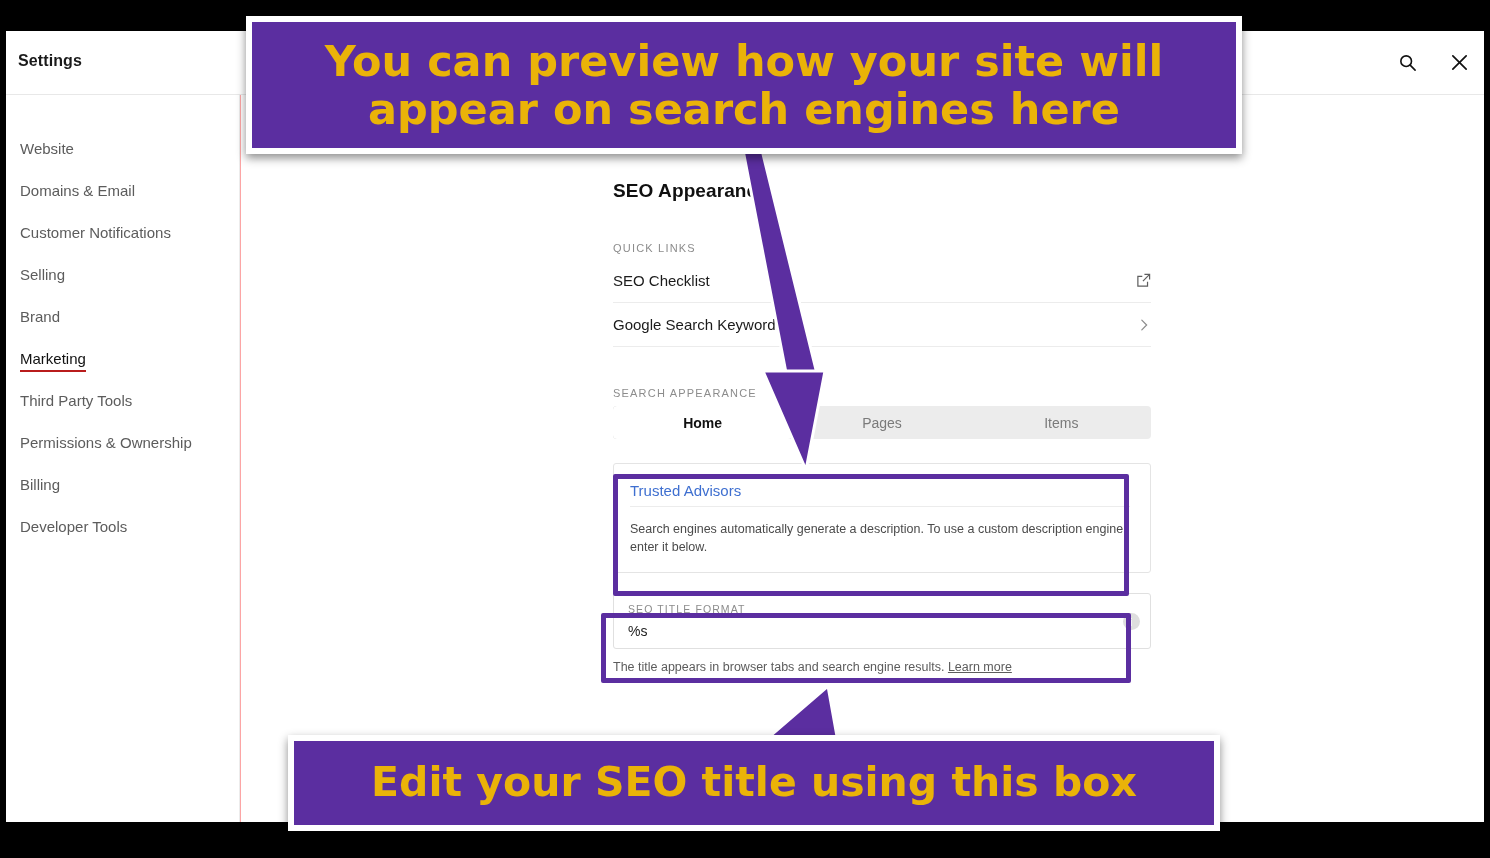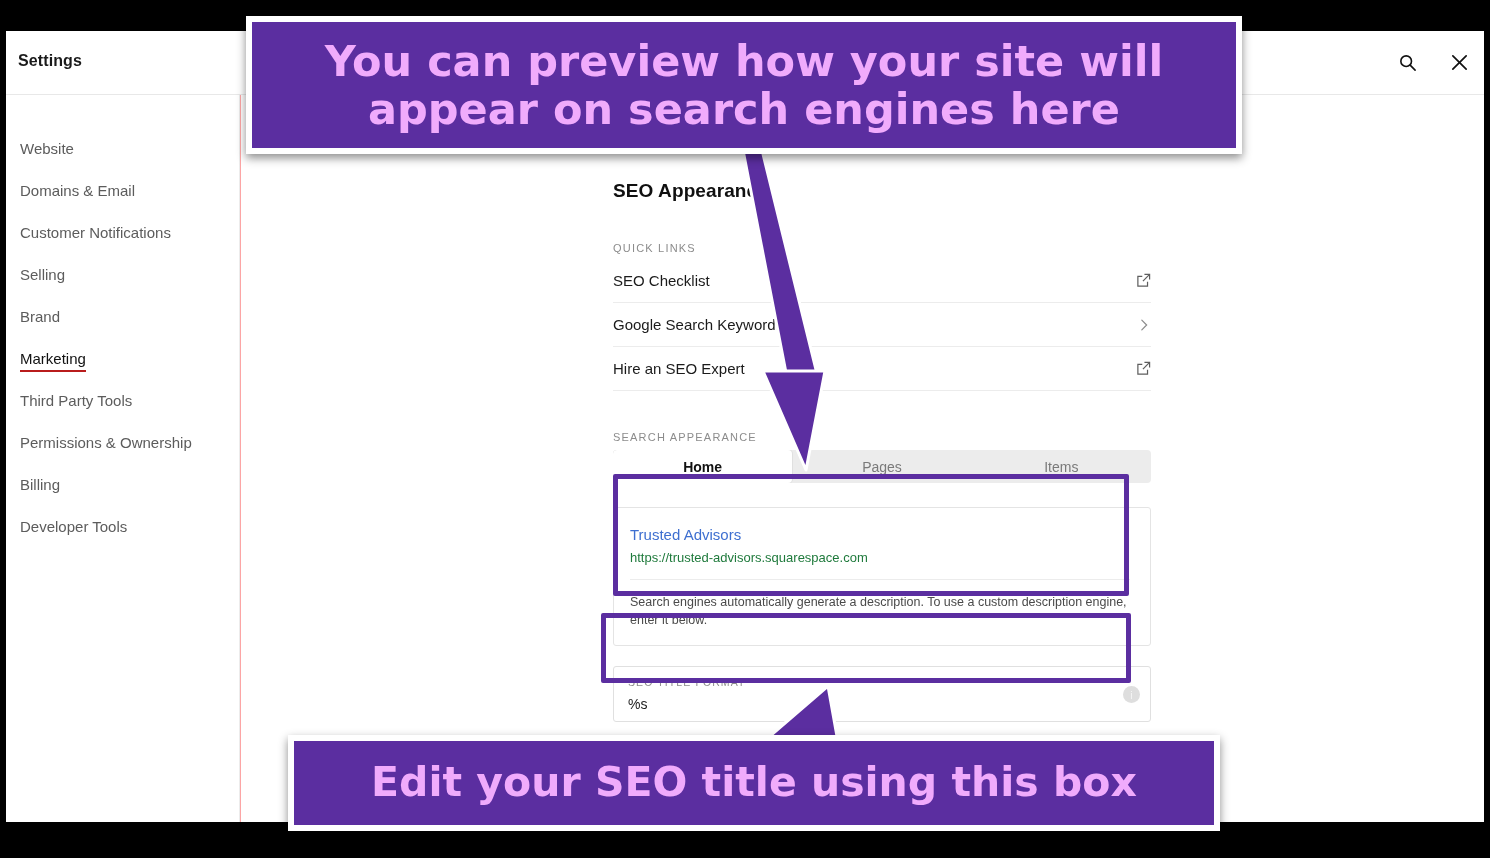--- a/index.html
+++ b/index.html
@@ -221,21 +221,21 @@
   }
   #hl-preview { left: 613px; top: 474px; width: 516px; height: 122px; }
   #hl-title   { left: 601px; top: 613px; width: 530px; height: 70px; }
 
   
   .callout {
     position: absolute;
     background: #5b2ea0;
     border: 6px solid #ffffff;
     box-shadow: 0 4px 9px rgba(0,0,0,.45);
-    color: #f0abfc;
+    color: #eab308;
     display: flex;
     align-items: center;
     justify-content: center;
     text-align: center;
     font-family: "DejaVu Sans", sans-serif;
     font-weight: bold;
     line-height: 1.12;
     z-index: 40;
     padding: 0 18px;
   }
@@ -327,42 +327,31 @@
 
         <div class="link-row">
           <span class="link-row-label">Google Search Keywords</span>
           <span class="row-icon">
             <svg width="14" height="14" viewBox="0 0 16 16" fill="none" stroke="#8a8a8a" stroke-width="1.4" stroke-linecap="round">
               <path d="M5.5 2.5L11 8l-5.5 5.5"></path>
             </svg>
           </span>
         </div>
 
-        <div class="link-row">
-          <span class="link-row-label">Hire an SEO Expert</span>
-          <span class="row-icon">
-            <svg width="15" height="15" viewBox="0 0 16 16" fill="none" stroke="#5e5e5e" stroke-width="1.3">
-              <path d="M9 1.5h5.5V7"></path>
-                <path d="M14.2 1.8L7.4 8.6"></path>
-              <path d="M12.3 9.4v4.6H2V3.7h4.7"></path>
-            </svg>
-          </span>
-        </div>
 
         <div class="section-label">SEARCH APPEARANCE</div>
 
         <div class="tabs">
           <div class="tab active">Home</div>
           <div class="tab">Pages</div>
           <div class="tab">Items</div>
         </div>
 
         <div class="preview-card">
           <div class="preview-title">Trusted Advisors</div>
-          <div class="preview-url">https://trusted-advisors.squarespace.com</div>
           <div class="preview-divider"></div>
           <div class="preview-desc">Search engines automatically generate a description. To use a custom description engine, enter it below.</div>
         </div>
 
         <div class="field">
           <div class="field-label">SEO TITLE FORMAT</div>
           <div class="field-value">%s</div>
           <div class="field-info">i</div>
         </div>
 

